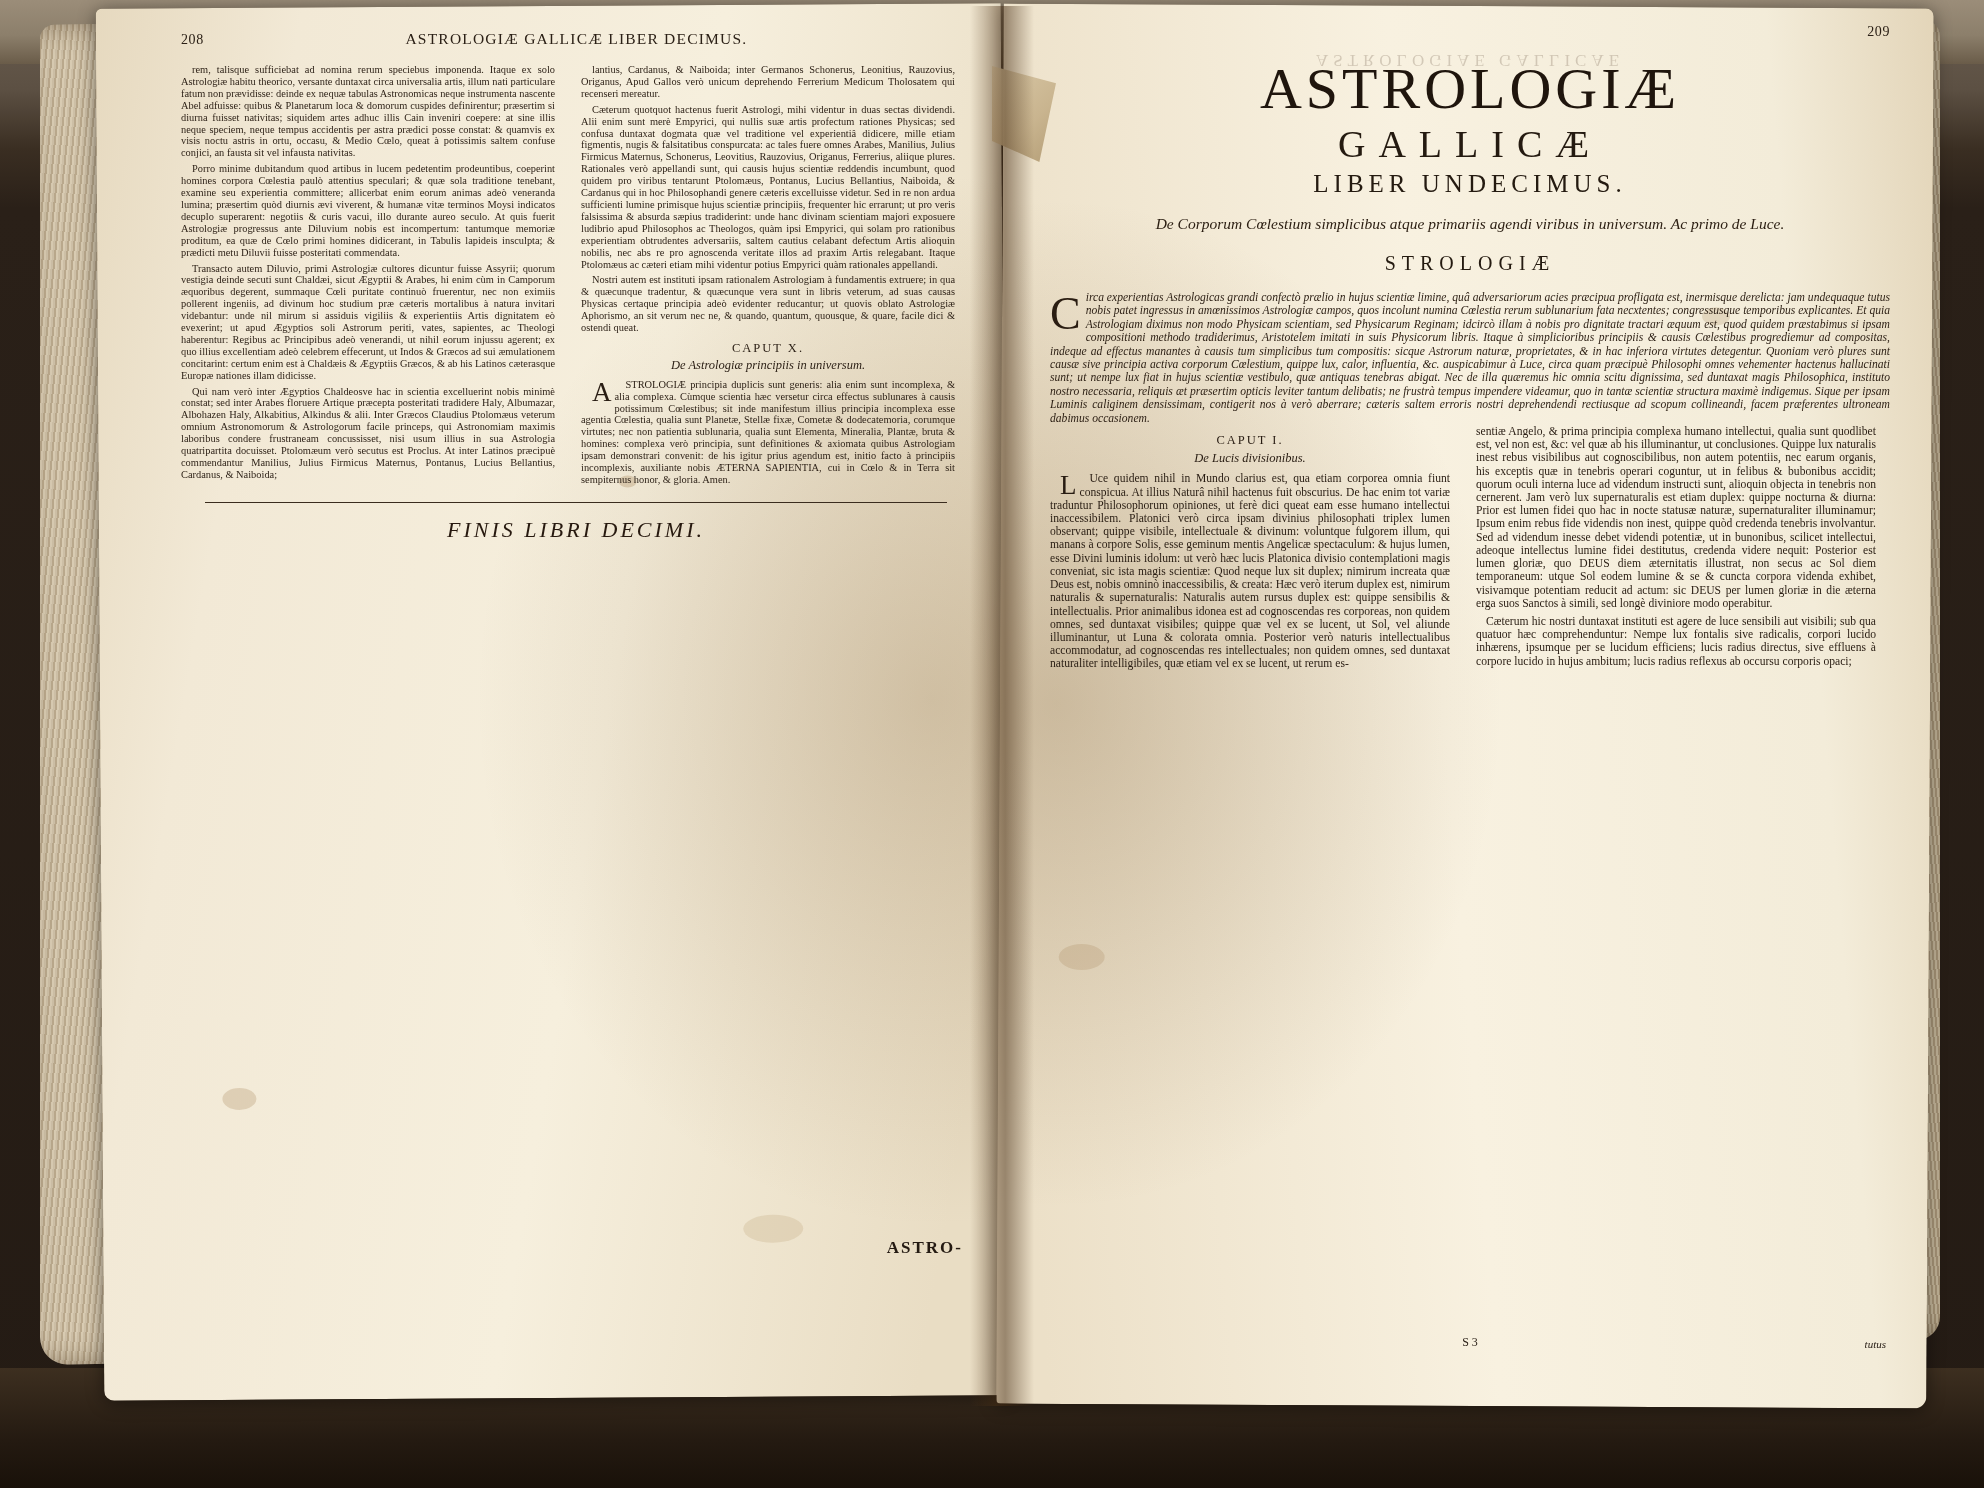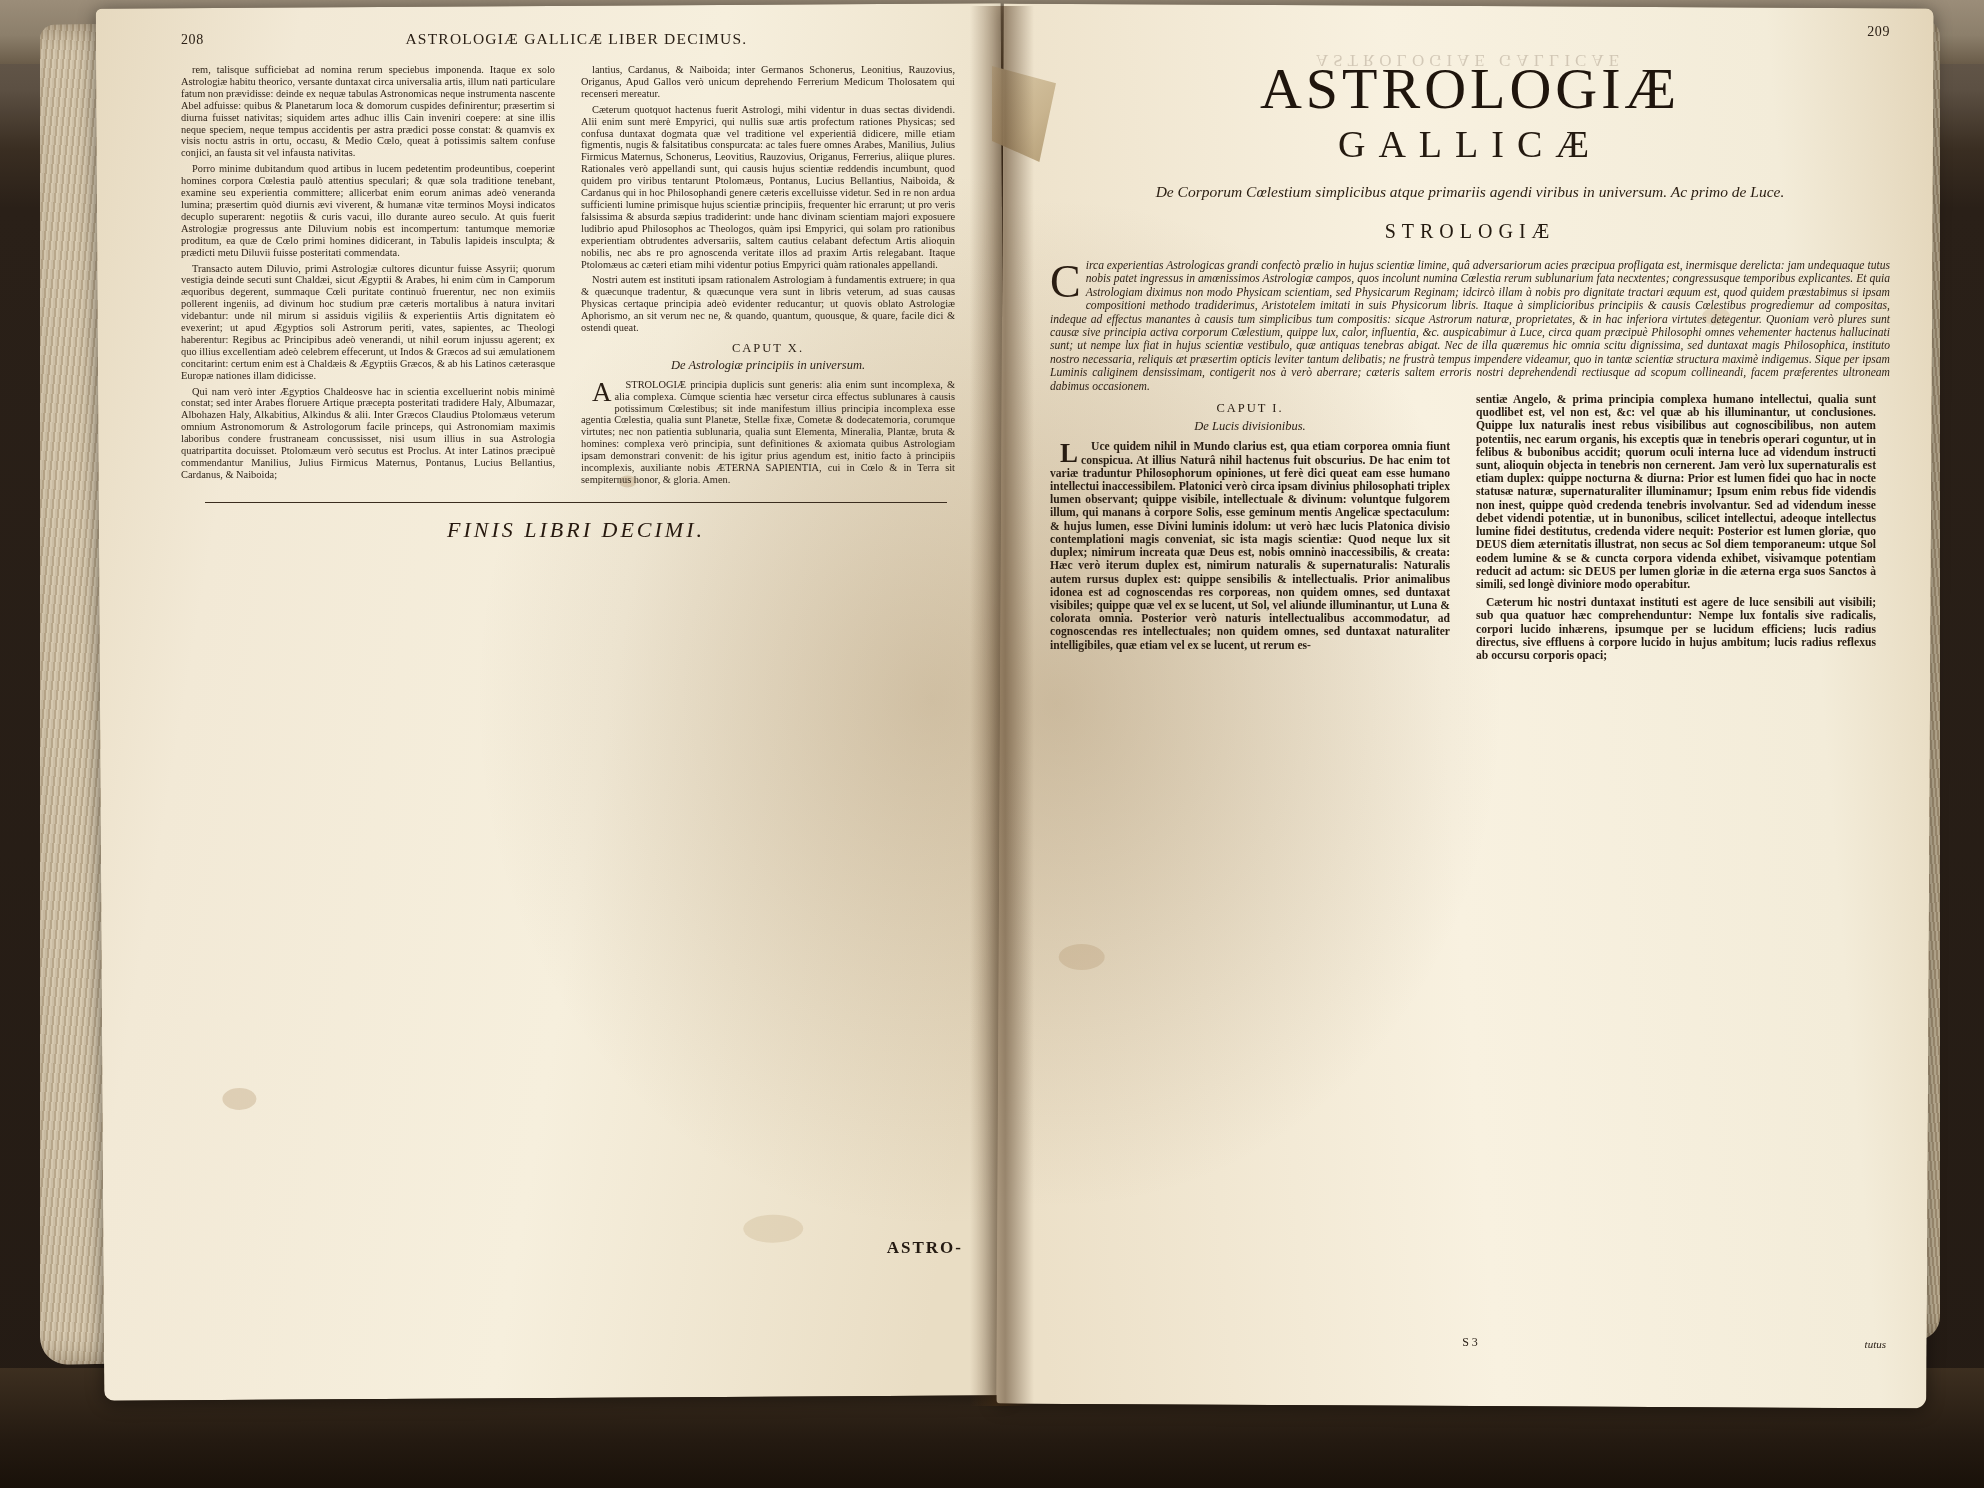--- a/index.html
+++ b/index.html
@@ -287,21 +287,21 @@
   }
 
   .cols-right { display: flex; gap: 26px; }
   .col-r {
     width: 400px;
     font-size: 11.6px;
     line-height: 13.2px;
     text-align: justify;
     color: #281c12;
   }
-  .col-r p { margin: 0; text-indent: 10px; font-weight: bold; }
+  .col-r p { margin: 0; text-indent: 10px; }
   .col-r p + p { margin-top: 5px; }
 
   
   .dogear {
     position: absolute;
     left: 952px; top: 60px;
     width: 64px; height: 96px;
     background: linear-gradient(135deg, #d9c8a6 0%, #c7b28c 60%, #b19a72 100%);
     clip-path: polygon(0 0, 100% 18%, 74% 100%, 0 78%);
     opacity: .95;
@@ -368,20 +368,21 @@
 
     <div class="page pg-right">
       <div class="ghost">ASTROLOGIAE GALLICAE</div>
 
       <div class="hdr-row" style="justify-content:flex-end;">
         <div class="folio">209</div>
       </div>
 
       <div class="title-main">ASTROLOGIÆ</div>
       <div class="title-sub">GALLICÆ</div>
+      <div class="title-third">LIBER UNDECIMUS.</div>
       <div class="title-desc">De Corporum Cœlestium simplicibus atque primariis agendi viribus in universum.  Ac primo de Luce.</div>
       <div class="praefatio">STROLOGIÆ</div>
 
       <div class="preface-body">
         <span class="dropcap">C</span><span>irca experientias Astrologicas grandi confectò prælio in hujus scientiæ limine, quâ adversariorum acies præcipua profligata est, inermisque derelicta: jam undequaque tutus nobis patet ingressus in amœnissimos Astrologiæ campos, quos incolunt numina Cœlestia rerum sublunarium fata necxtentes; congressusque temporibus explicantes. Et quia Astrologiam diximus non modo Physicam scientiam, sed Physicarum Reginam; idcircò illam à nobis pro dignitate tractari æquum est, quod quidem præstabimus si ipsam compositioni methodo tradiderimus, Aristotelem imitati in suis Physicorum libris. Itaque à simplicioribus principiis &amp; causis Cœlestibus progrediemur ad compositas, indeque ad effectus manantes à causis tum simplicibus tum compositis: sicque Astrorum naturæ, proprietates, &amp; in hac inferiora virtutes detegentur. Quoniam verò plures sunt causæ sive principia activa corporum Cœlestium, quippe lux, calor, influentia, &amp;c. auspicabimur à Luce, circa quam præcipuè Philosophi omnes vehementer hactenus hallucinati sunt; ut nempe lux fiat in hujus scientiæ vestibulo, quæ antiquas tenebras abigat. Nec de illa quæremus hic omnia scitu dignissima, sed duntaxat magis Philosophica, instituto nostro necessaria, reliquis æt præsertim opticis leviter tantum delibatis; ne frustrà tempus impendere videamur, quo in tantæ scientiæ structura maximè indigemus. Sique per ipsam Luminis caliginem densissimam, contigerit nos à verò aberrare; cæteris saltem erroris nostri deprehendendi rectiusque ad scopum collineandi, facem præferentes ultroneam dabimus occasionem.</span>
       </div>
 
       <div class="cols-right">
         <div class="col-r">
           <div class="caput">CAPUT I.</div>

